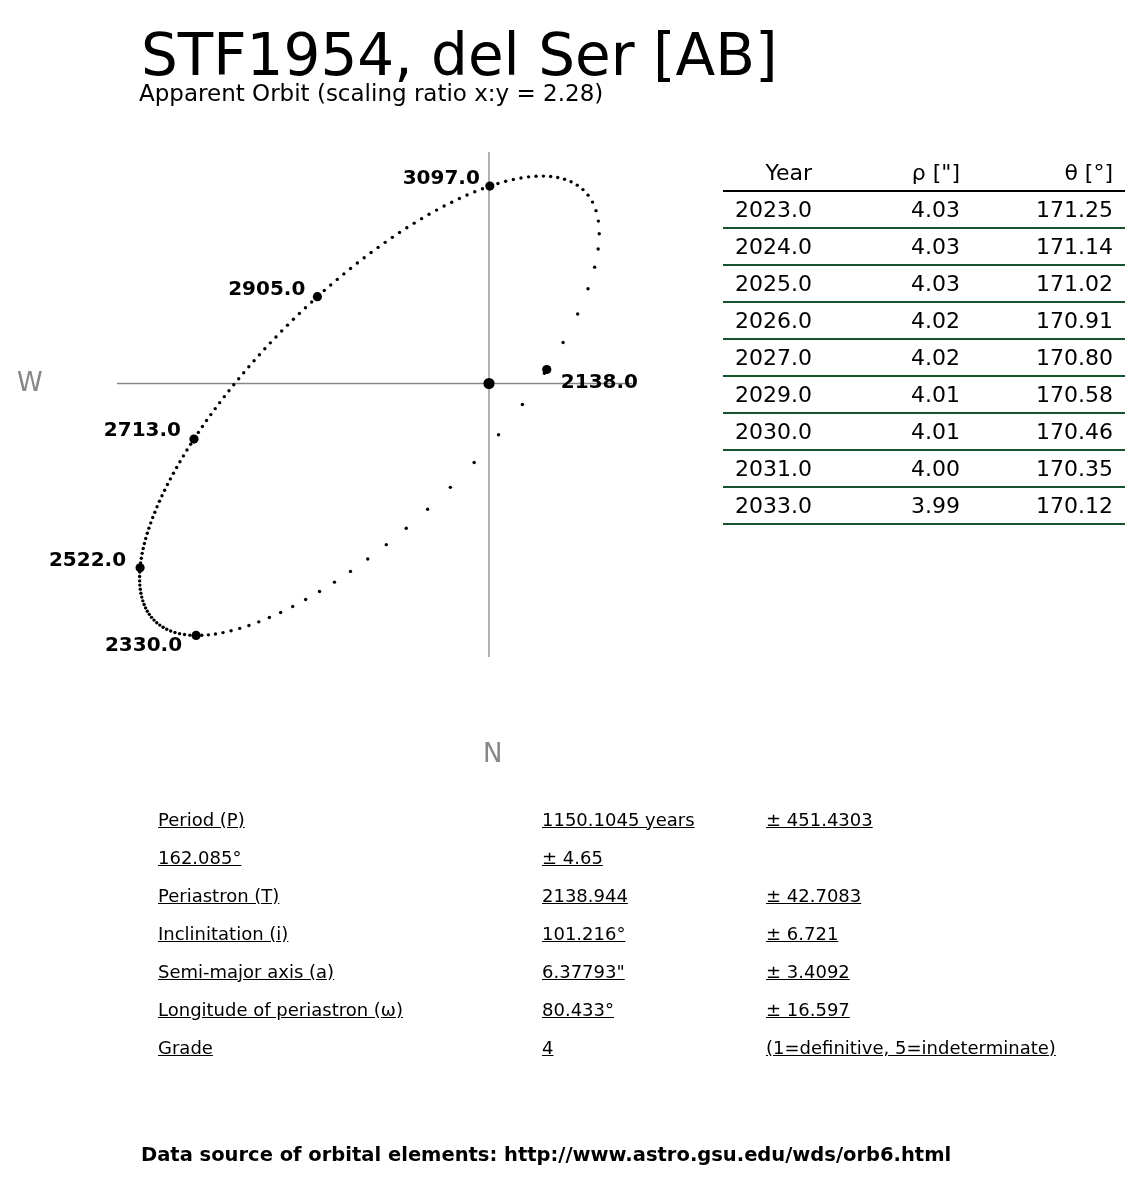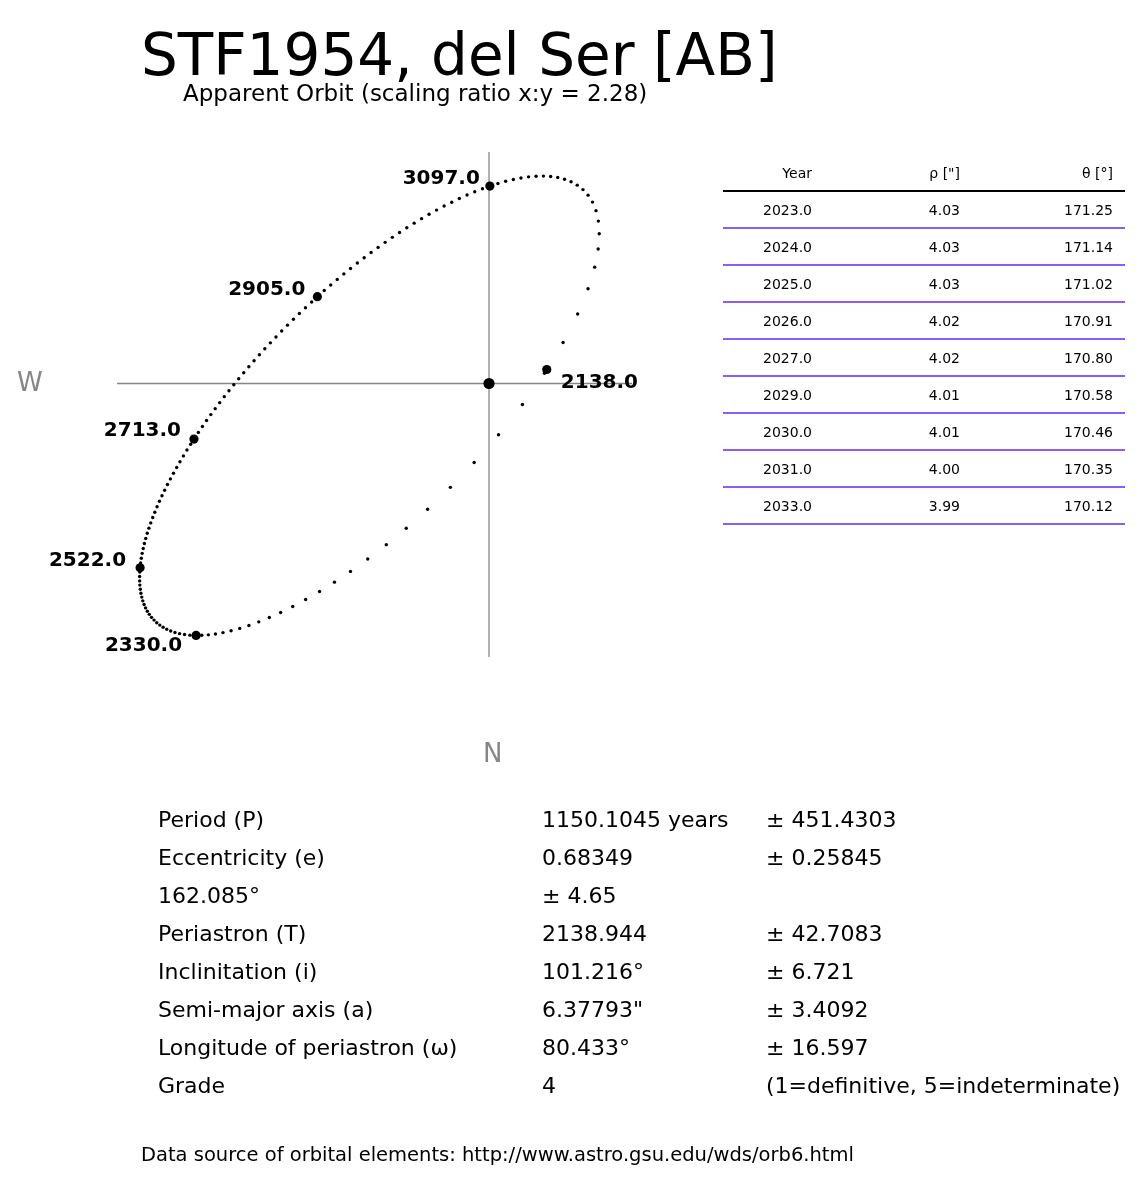--- a/index.html
+++ b/index.html
@@ -5,42 +5,42 @@
   html,body{margin:0;padding:0;background:#ffffff;}
   body{
     position:relative;
     width:1141px;height:1180px;
     font-family:"DejaVu Sans","Liberation Sans",sans-serif;
     color:#000;
     overflow:hidden;
   }
   .abs{position:absolute;}
   #title{left:141px;top:21px;font-size:58px;font-weight:normal;letter-spacing:0px;white-space:nowrap;}
-  #subtitle{left:139px;top:80px;font-size:23px;white-space:nowrap;margin-left:44px;}
+  #subtitle{left:139px;top:80px;font-size:23px;white-space:nowrap;}
   #orbit-svg{left:0;top:140px;}
 
   
   #eph-table{left:723px;top:155px;border-collapse:collapse;table-layout:fixed;}
   #eph-table th,#eph-table td{
-    font-size:14px;font-weight:normal;text-align:right;
+    font-size:22px;font-weight:normal;text-align:right;
     padding:0;height:35px;vertical-align:middle;white-space:nowrap;
   }
   #eph-table col.c1{width:89px;}
   #eph-table col.c2{width:148px;}
   #eph-table col.c3{width:165px;}
   #eph-table th{border-bottom:2px solid #000;}
-  #eph-table td{border-bottom:2px solid #8b5cf6;}
+  #eph-table td{border-bottom:2px solid #14532d;}
   #eph-table .c3pad{padding-right:12px;}
 
   
   #elements{left:158px;top:800px;width:920px;}
   .el-row{display:grid;grid-template-columns:384px 224px auto;height:38px;align-items:center;}
-  .el-row span{font-size:22px;white-space:nowrap;}
-
-  #footer{left:141px;top:1143px;font-size:19.5px;font-weight:normal;white-space:nowrap;}
+  .el-row span{font-size:18px;white-space:nowrap;text-decoration:underline;}
+
+  #footer{left:141px;top:1143px;font-size:19.5px;font-weight:bold;white-space:nowrap;}
 </style>
 </head>
 <body>
 
 <div class="abs" id="title">STF1954, del Ser [AB]</div>
 <div class="abs" id="subtitle">Apparent Orbit (scaling ratio x:y = 2.28)</div>
 
 <svg class="abs" id="orbit-svg" width="700" height="650" viewBox="0 0 700 650" xmlns="http://www.w3.org/2000/svg">
     <line x1="117" y1="243.5" x2="632" y2="243.5" stroke="#878787" stroke-width="1.3"></line>
     <line x1="489" y1="12" x2="489" y2="517" stroke="#878787" stroke-width="1.3"></line>
@@ -267,25 +267,20 @@
     </tbody>
 </table>
 
 <div class="abs" id="elements">
     <div class="el-row">
       <span>Period (P)</span>
       <span>1150.1045 years</span>
       <span>± 451.4303</span>
     </div>
     <div class="el-row">
-      <span>Eccentricity (e)</span>
-      <span>0.68349</span>
-      <span>± 0.25845</span>
-    </div>
-    <div class="el-row">
       <span>162.085°</span>
       <span>± 4.65</span>
     </div>
     <div class="el-row">
       <span>Periastron (T)</span>
       <span>2138.944</span>
       <span>± 42.7083</span>
     </div>
     <div class="el-row">
       <span>Inclinitation (i)</span>

